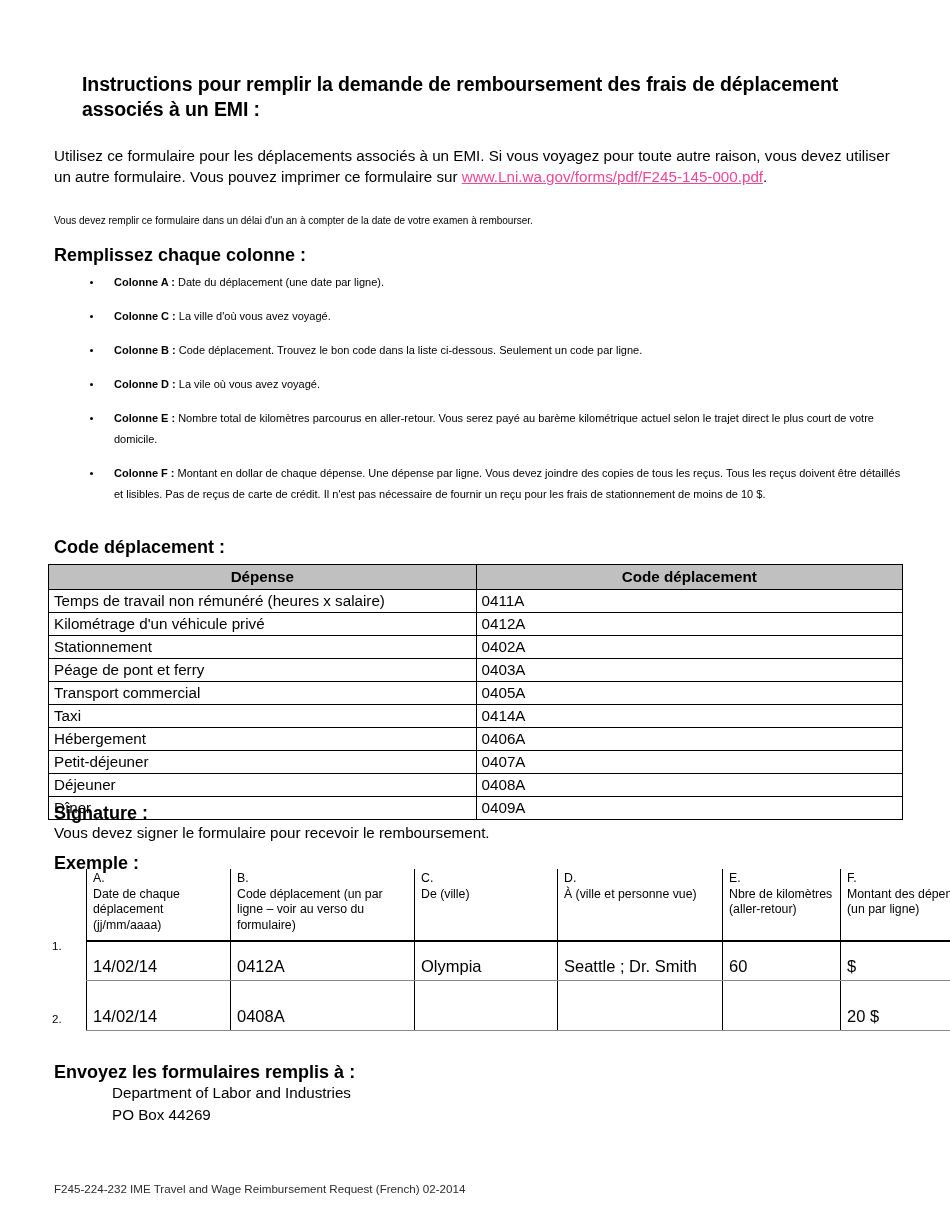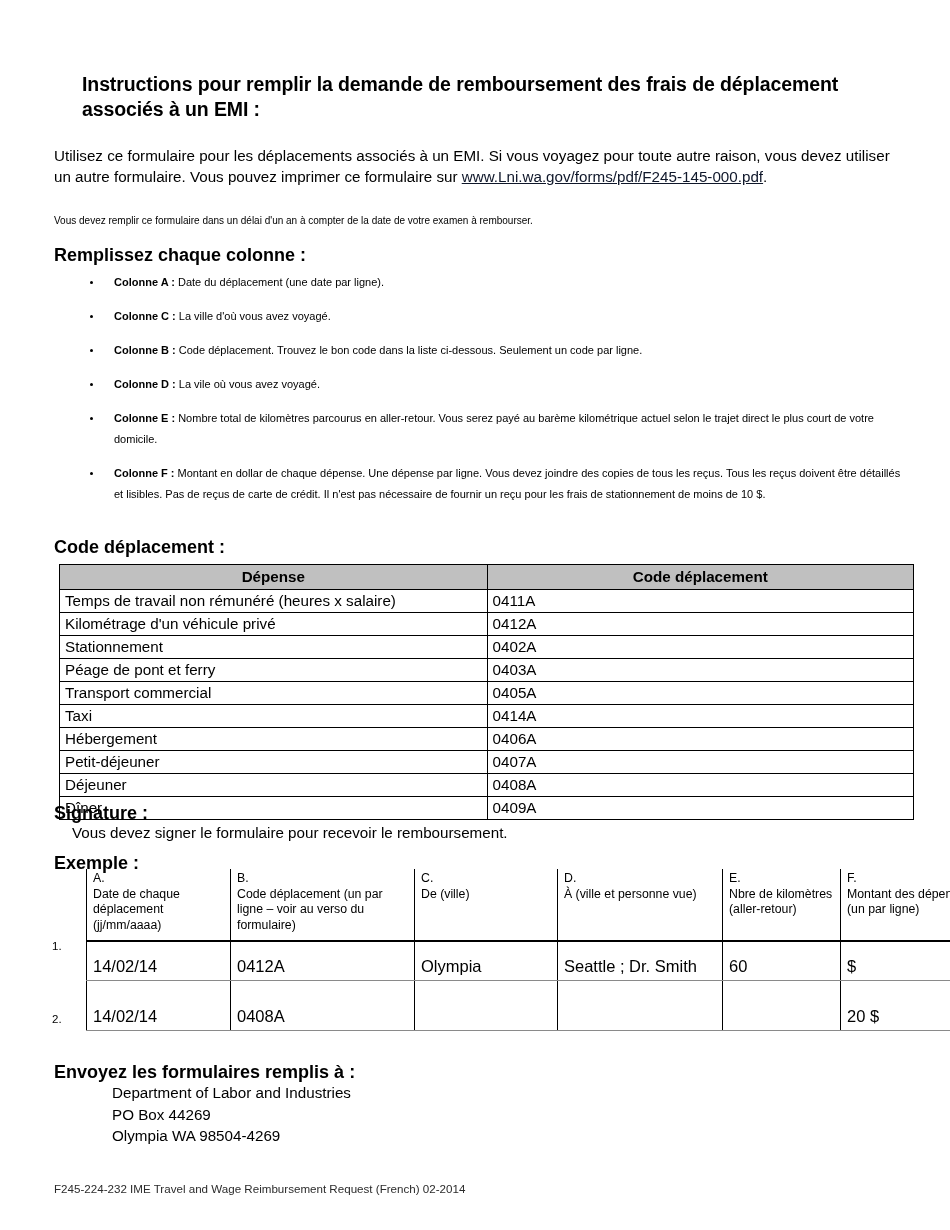--- a/index.html
+++ b/index.html
@@ -39,21 +39,21 @@
   
   .intro-1 {
     position: absolute;
     left: 54px;
     top: 145px;
     width: 850px;
     font-size: 15.2px;
     line-height: 21px;
   }
   .intro-link {
-    color: #0f172a;
+    color: #ec4899;
     text-decoration: underline;
   }
   .intro-2 {
     position: absolute;
     left: 54px;
     top: 210px;
     width: 850px;
     font-size: 10px;
     line-height: 21px;
   }
@@ -93,21 +93,21 @@
     width: 3px;
     height: 3px;
     background: #000;
     border-radius: 50%;
   }
   .bullet-label { font-weight: bold; }
 
   
   .code-table {
     position: absolute;
-    left: 59px;
+    left: 48px;
     top: 564px;
     width: 855px;
     border-collapse: collapse;
     font-size: 15.2px;
   }
   .code-table th,
   .code-table td {
     border: 1px solid #000000;
     padding: 1px 5px 2px 5px;
     height: 19px;
@@ -125,21 +125,20 @@
   .code-table .col-expense { width: 428px; }
   .code-table .col-code    { width: 427px; }
 
   
   .sig-text {
     position: absolute;
     left: 54px;
     top: 823px;
     font-size: 15.2px;
     line-height: 20px;
-    margin-left: 18px;
   }
 
   
   .example-wrap {
     position: absolute;
     left: 48px;
     top: 869px;
     width: 856px;
   }
   .example-table {
@@ -358,18 +357,17 @@
           <td class="ex-c">20 $</td>
         </tr>
       </tbody>
     </table>
   </div>
 
   <div class="heading" id="h-envoyez">Envoyez les formulaires remplis à :</div>
   <div class="address">
     <div>Department of Labor and Industries</div>
     <div>PO Box 44269</div>
-    <div>Olympia WA 98504-4269</div>
   </div>
 
   <div class="footer">F245-224-232 IME Travel and Wage Reimbursement Request  (French)  02-2014</div>
 
 </div>
 
 </body></html>

